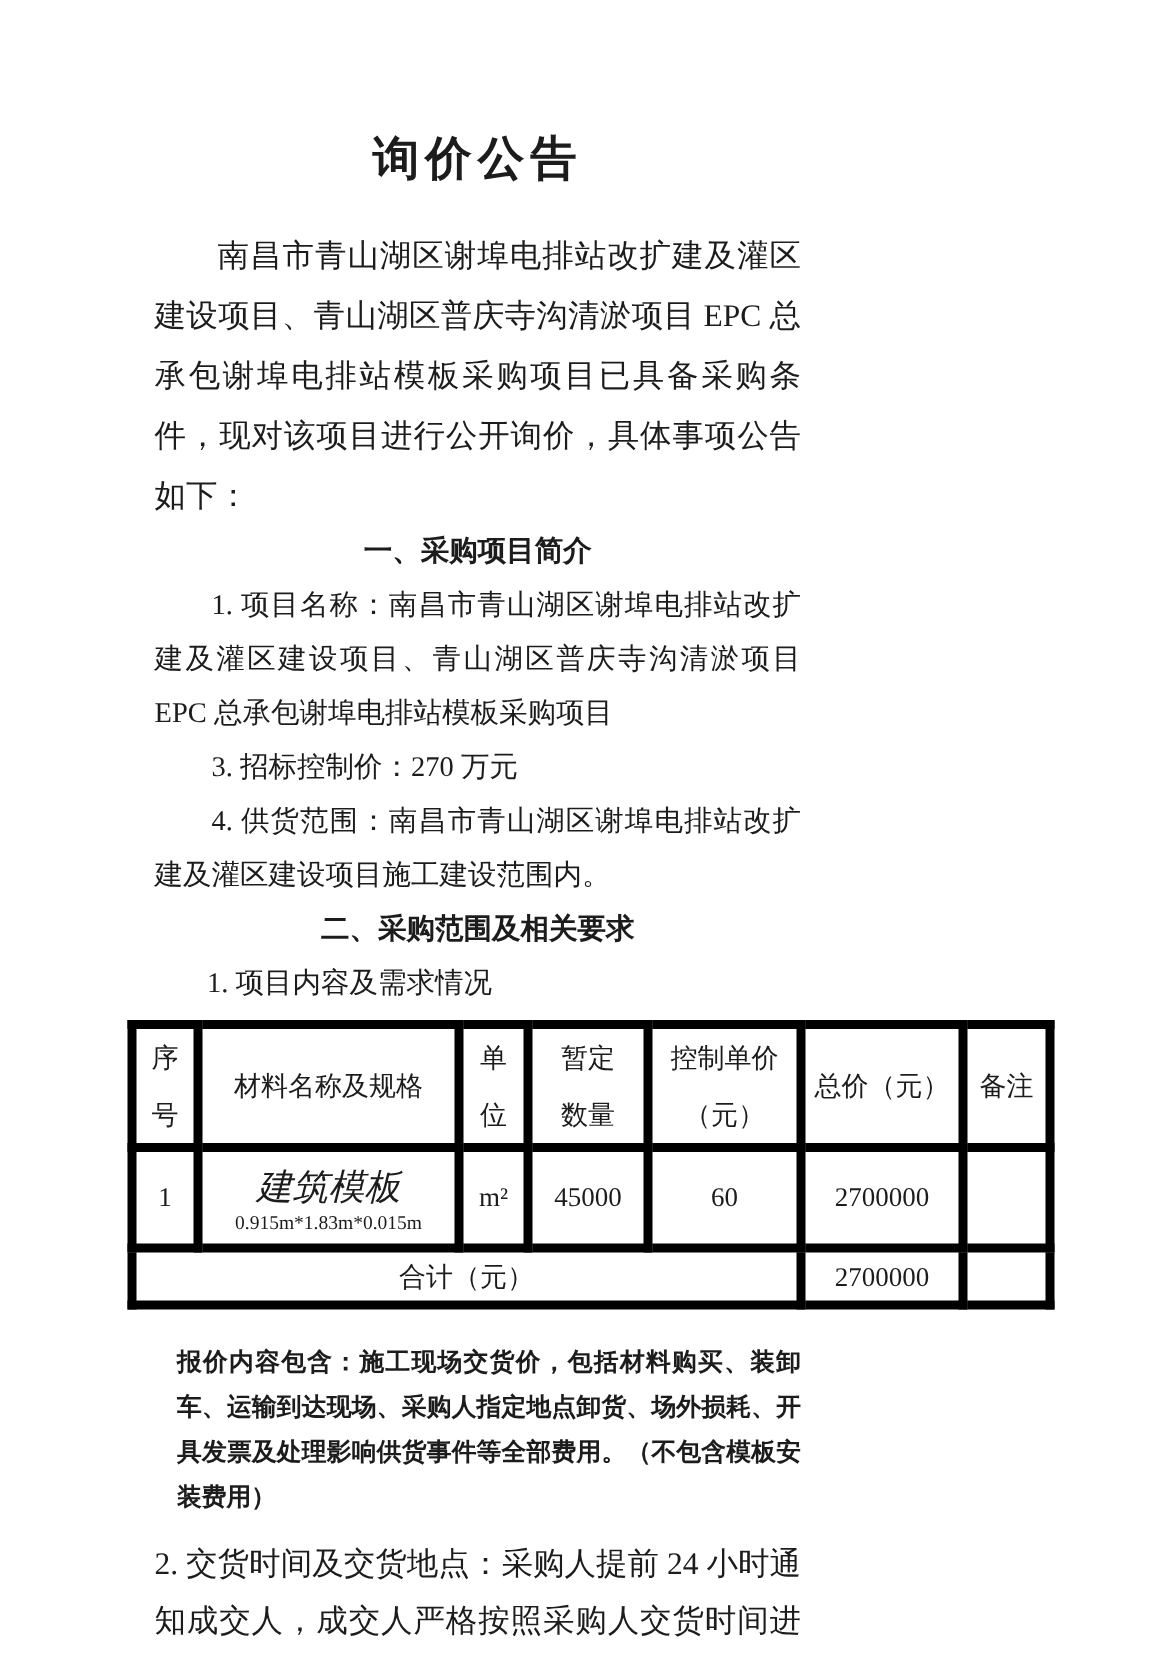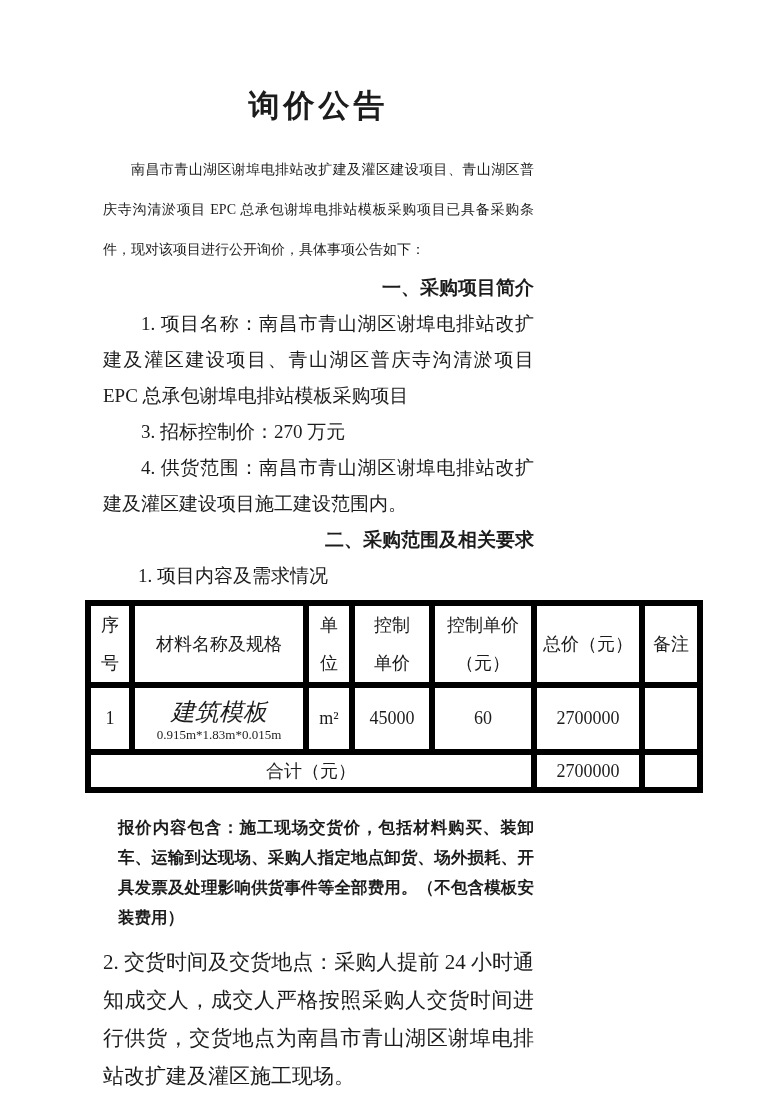--- a/index.html
+++ b/index.html
@@ -18,30 +18,30 @@
   }
   .doc-title {
     text-align: center;
     font-size: 31px;
     font-weight: bold;
     letter-spacing: 4px;
     line-height: 36px;
     margin-bottom: 26px;
   }
   p.body-par {
-    font-size: 14px;
+    font-size: 21px;
     line-height: 40px;
     text-align: justify;
     text-indent: 2em;
   }
   p.heading {
     font-size: 19px;
     font-weight: bold;
     line-height: 36px;
-    text-align: right;
+    text-align: center;
   }
   p.item {
     font-size: 19px;
     line-height: 36px;
     text-align: justify;
     text-indent: 2em;
   }
   p.item.noindent { text-indent: 0; margin-left: 35px; }
   table.materials {
     border-collapse: collapse;
@@ -108,21 +108,21 @@
       <col style="width:80px">
       <col style="width:102px">
       <col style="width:108px">
       <col style="width:58px">
     </colgroup>
     <tbody>
       <tr class="hrow">
         <th><span class="w1">序号</span></th>
         <th>材料名称及规格</th>
         <th><span class="w1">单位</span></th>
-        <th><span class="w2">控制单价</span></th>
+        <th><span class="w2">暂定数量</span></th>
         <th><span class="w4">控制单价（元）</span></th>
         <th>总价（元）</th>
         <th>备注</th>
       </tr>
       <tr class="drow">
         <td>1</td>
         <td>
           <div class="mat-name">建筑模板</div>
           <div class="mat-spec">0.915m*1.83m*0.015m</div>
         </td>

